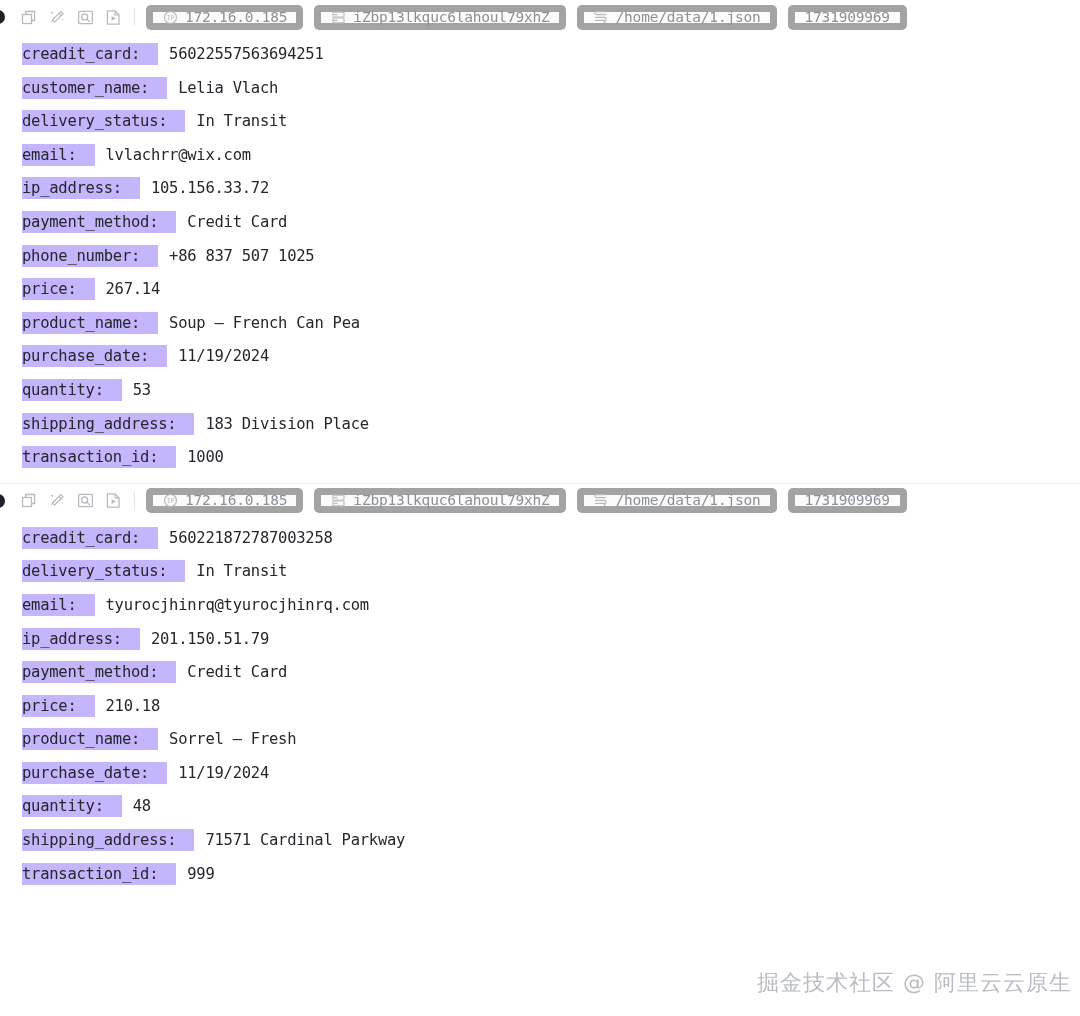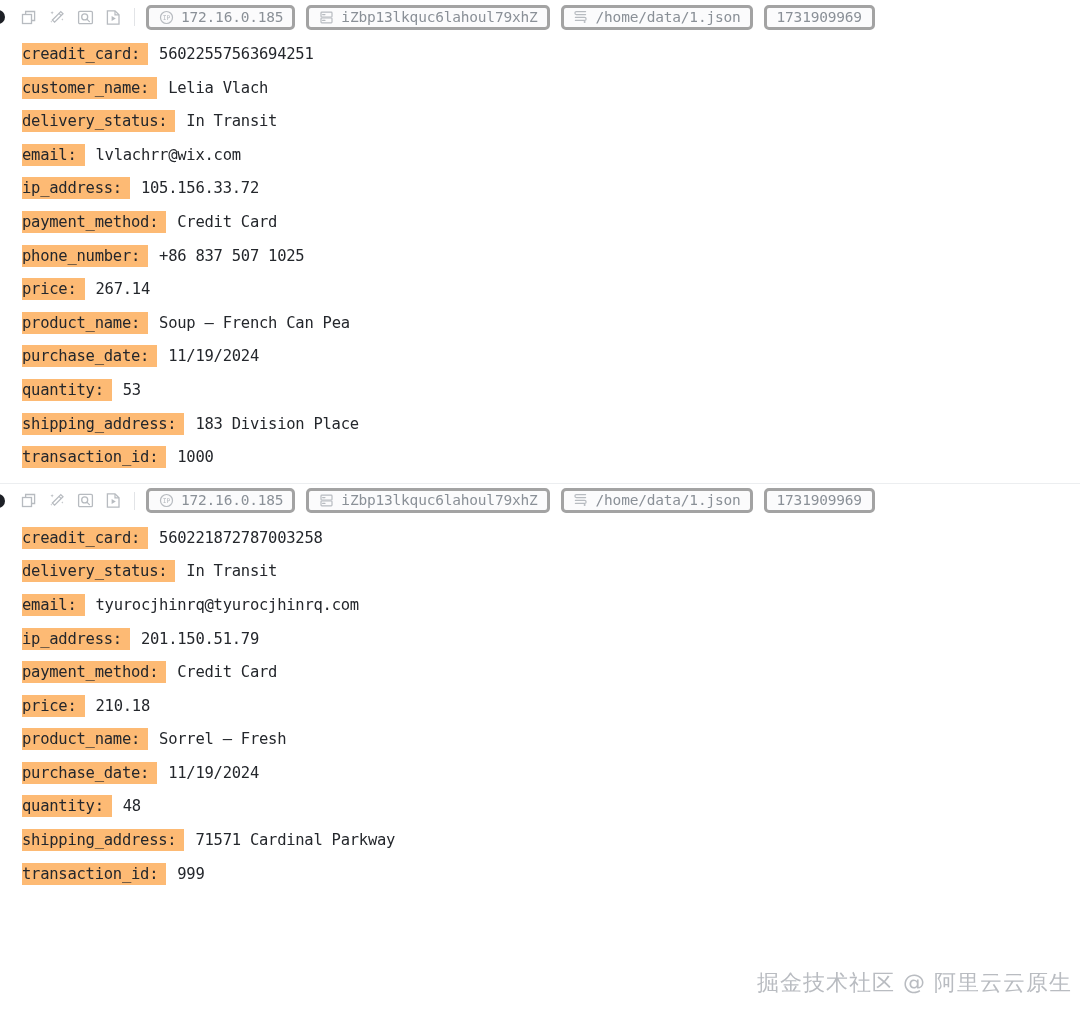--- a/index.html
+++ b/index.html
@@ -101,21 +101,21 @@
     height: 18px;
     background: #e2e4e7;
     margin: 0 11px;
     flex: 0 0 auto;
   }
 
   .chip {
     display: inline-flex;
     align-items: center;
     height: 25px;
-    border: 3px solid #a3a3a3;
+    border: 7px solid #a3a3a3;
     border-radius: 5px;
     background: #fbfbfc;
     padding: 0 9px;
     margin-right: 11px;
     flex: 0 0 auto;
   }
   .chip-icon {
     display: flex;
     align-items: center;
     justify-content: center;
@@ -140,23 +140,23 @@
   }
   .kv-line {
     font-family: "DejaVu Sans Mono", "Liberation Mono", monospace;
     font-size: 15.5px;
     line-height: 33.6px;
     color: #24272c;
     white-space: nowrap;
     letter-spacing: -0.25px;
   }
   .kv-key {
-    background: #fdba74;
+    background: #c4b5fd;
     color: #24272c;
-    padding: 2px 8px 2px 0;
+    padding: 2px 18px 2px 0;
   }
   .kv-val {
     color: #24272c;
     padding-left: 11px;
   }
 
   
   .record-divider {
     width: 1080px;
     height: 1px;

